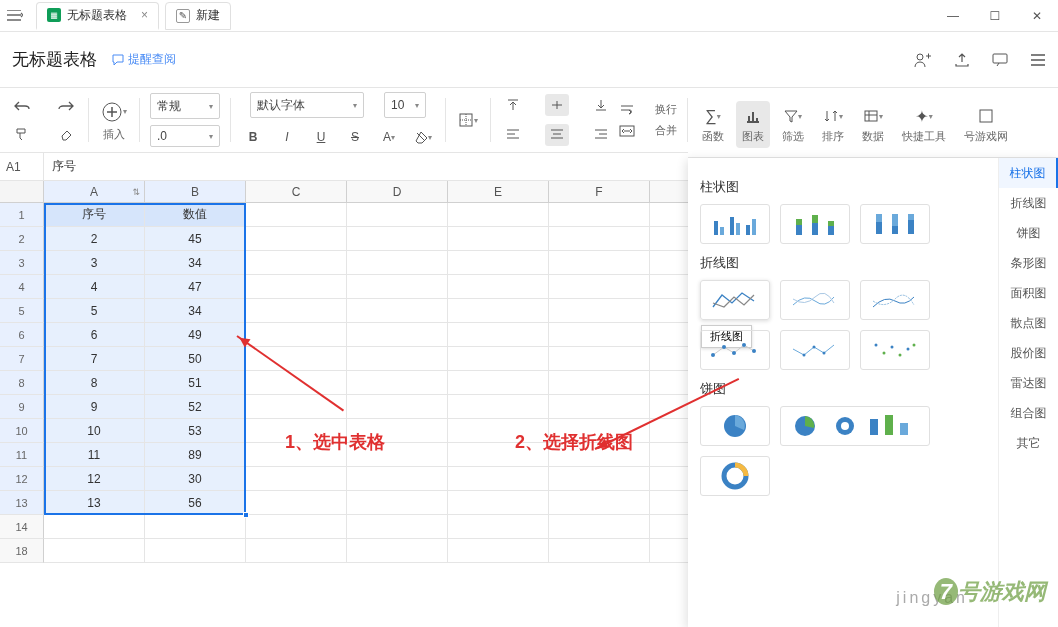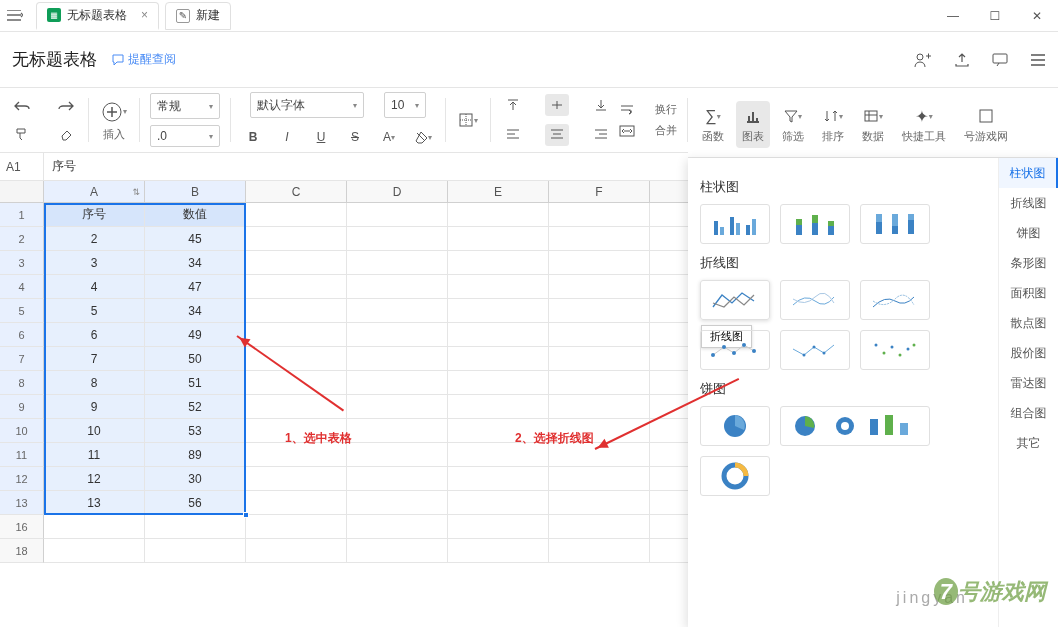--- a/index.html
+++ b/index.html
@@ -66,21 +66,21 @@
 .panel-side { width: 60px; border-left: 1px solid #eee; display: flex; flex-direction: column; }
 .side-item { height: 30px; display: flex; align-items: center; justify-content: center; color: #555; cursor: pointer; }
 .side-item.active { color: #1a73e8; border-right: 2px solid #1a73e8; background: #f0f6ff; }
 .chart-section-title { font-size: 13px; color: #333; margin: 10px 0 8px; }
 .chart-grid { display: flex; gap: 10px; flex-wrap: wrap; }
 .chart-thumb { width: 70px; height: 40px; border: 1px solid #e0e0e0; border-radius: 3px; display: flex; align-items: center; justify-content: center; position: relative; }
 .chart-thumb.hover { box-shadow: 0 1px 4px rgba(0,0,0,0.15); }
 .tooltip { position: absolute; top: 44px; left: 0; background: #fff; border: 1px solid #ccc; padding: 3px 8px; font-size: 11px; white-space: nowrap; box-shadow: 0 1px 3px rgba(0,0,0,0.15); }
 
 
-.anno { position: absolute; color: #e03030; font-size: 12px; font-weight: bold; }
+.anno { position: absolute; color: #e03030; font-size: 18px; font-weight: bold; }
 .arrow-line { position: absolute; height: 2px; background: #e03030; transform-origin: left center; }
 .arrow-line::before { content: ''; position: absolute; left: -2px; top: -4px; border: 5px solid transparent; border-right: 10px solid #e03030; }
 
 .watermark { position: absolute; right: 12px; bottom: 20px; opacity: 0.7; font-size: 22px; color: #6a9c3e; font-weight: bold; font-style: italic; }
 .wm-sub { position: absolute; right: 90px; bottom: 20px; color: #aaa; font-size: 16px; letter-spacing: 3px; }
 
 svg { display: block; }
 </style>
 </head>
 <body>
@@ -481,21 +481,21 @@
         <div class="row-h sel">13</div>
         <div class="cell sel" style="width:101px">13</div>
         <div class="cell sel" style="width:101px">56</div>
         <div class="cell" style="width:101px"></div>
         <div class="cell" style="width:101px"></div>
         <div class="cell" style="width:101px"></div>
         <div class="cell" style="width:101px"></div>
         <div class="cell" style="width:101px"></div>
       </div>
       <div class="row">
-        <div class="row-h">16</div>
+        <div class="row-h">14</div>
         <div class="cell" style="width:101px"></div>
         <div class="cell" style="width:101px"></div>
         <div class="cell" style="width:101px"></div>
         <div class="cell" style="width:101px"></div>
         <div class="cell" style="width:101px"></div>
         <div class="cell" style="width:101px"></div>
         <div class="cell" style="width:101px"></div>
       </div>
       <div class="row">
         <div class="row-h">18</div>

